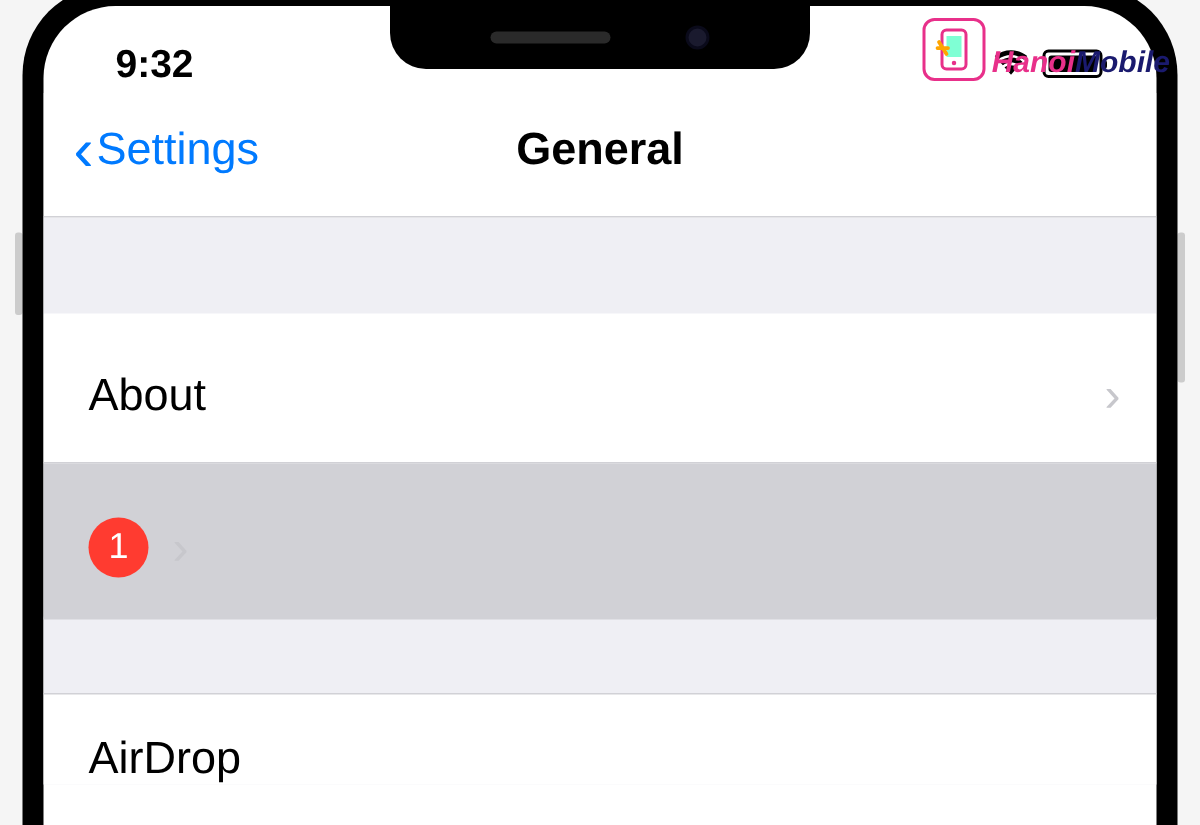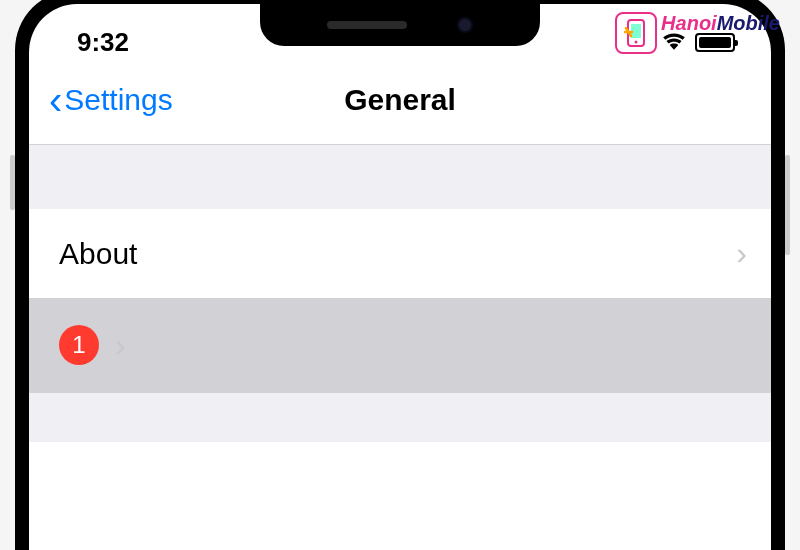--- a/index.html
+++ b/index.html
@@ -154,21 +154,21 @@
       background: #efeff4;
     }
     .section-gap {
       height: 64px;
       background: #efeff4;
     }
     .list-item {
       display: flex;
       align-items: center;
       justify-content: space-between;
-      padding: 26px 24px 26px 30px;
+      padding: 36px 24px 26px 30px;
       background: #fff;
       font-size: 30px;
       color: #000;
       cursor: pointer;
       border-bottom: 1px solid #d1d1d6;
     }
     .list-item.highlighted {
       background: #d1d1d6;
     }
     .list-item-right {
@@ -204,21 +204,21 @@
       font-size: 30px;
       color: #000;
       border-top: 1px solid #d1d1d6;
     }
     .watermark {
       position: absolute;
       top: 12px;
       right: 20px;
       z-index: 100;
       display: flex;
-      align-items: flex-start;
+      align-items: flex-end;
       gap: 4px;
     }
     .watermark-icon {
       width: 42px;
       height: 42px;
       border: 2px solid #e8308a;
       border-radius: 8px;
       display: flex;
       align-items: center;
       justify-content: center;
@@ -295,20 +295,23 @@
 
       <div class="list-item highlighted">
         <div class="list-item-right">
           <div class="badge">1</div>
           <span class="chevron-right">›</span>
         </div>
       </div>
 
       <div class="section-gap-small"></div>
 
+      <div class="partial-item">
+        <span>AirDrop</span>
+      </div>
     </div>
   </div>
 </div>
 
 <div class="watermark">
   <div class="watermark-icon">
     <svg width="26" height="30" viewBox="0 0 26 30">
       <rect x="5" y="2" width="16" height="26" rx="3" fill="none" stroke="#e8308a" stroke-width="2"></rect>
       <rect x="8" y="6" width="10" height="14" fill="#7FFFD4"></rect>
       <circle cx="13" cy="24" r="1.5" fill="#e8308a"></circle>

